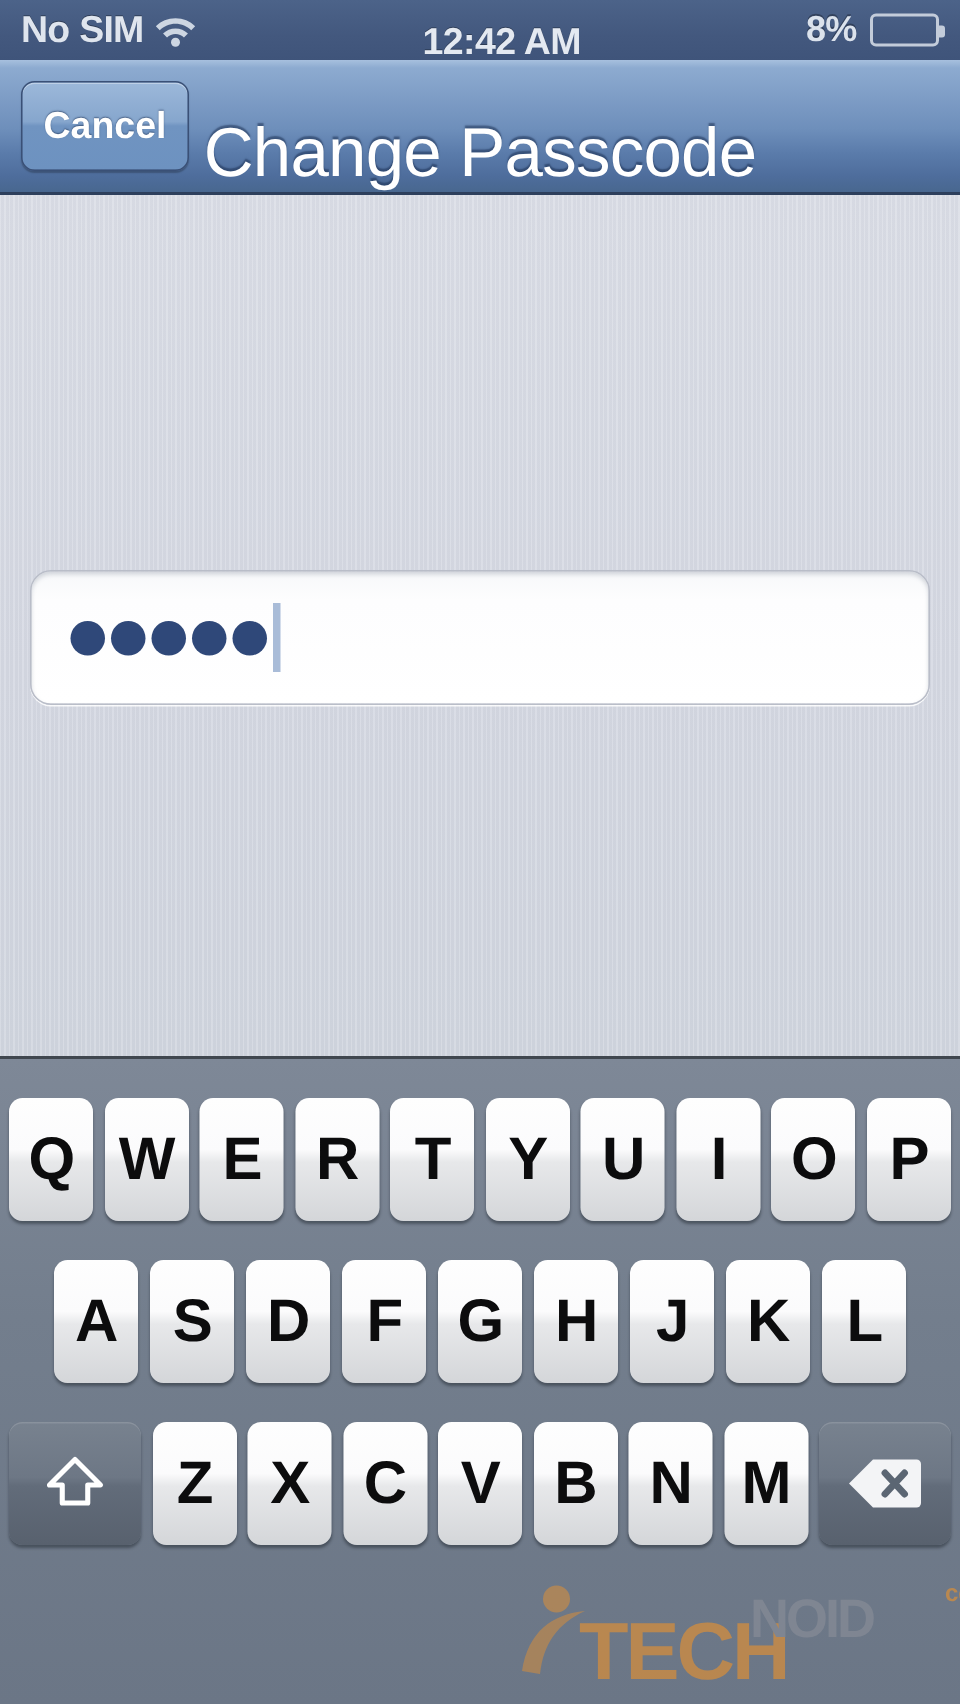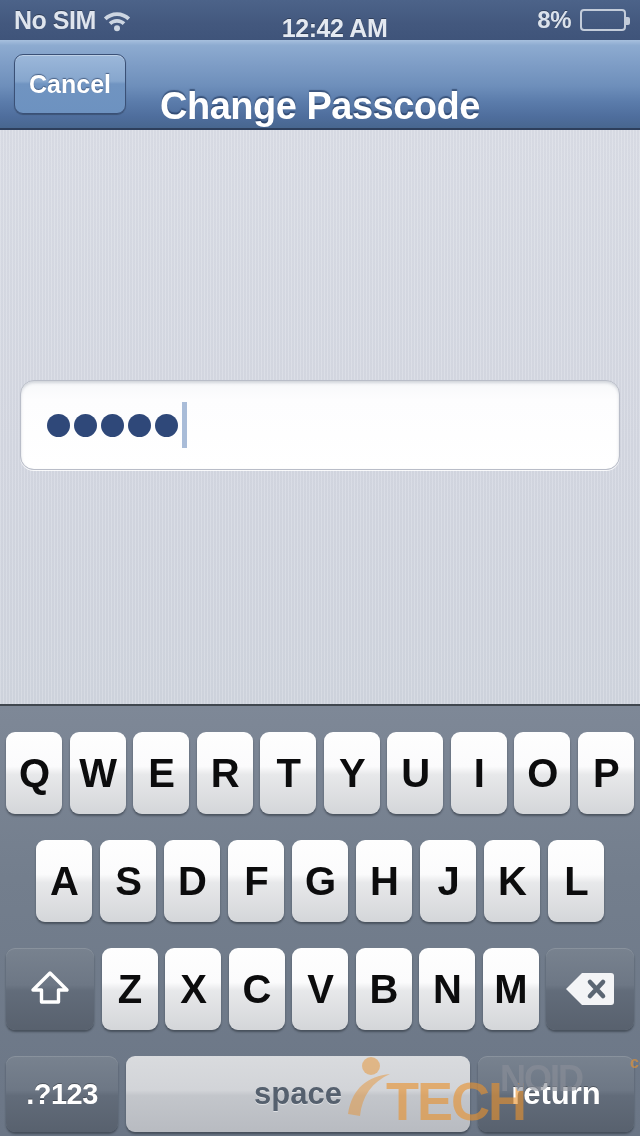--- a/index.html
+++ b/index.html
@@ -68,21 +68,21 @@
   #nav-bar {
     position:absolute; top:40px; left:0;
     width:640px; height:90px;
     background:linear-gradient(to bottom,
       #a7c0de 0%, #8dabd0 6%, #7e9dc6 28%,
       #6e8fbb 52%, #5b7cab 70%, #4e6d9c 88%, #48678f 100%);
     border-bottom:2px solid #2d3f5c;
     display:flex; align-items:flex-end; justify-content:center;
   }
   #nav-title {
-    font-size:38px; font-weight:bold;
+    font-size:46px; font-weight:normal;
     color:#ffffff;
     letter-spacing:-0.5px;
     text-shadow:0 -2px 1px rgba(25,45,80,0.55);
   }
   .nav-btn {
     position:absolute;
     top:50%; transform:translateY(-50%);
     border:1px solid #3a5076;
     border-radius:9px;
     background:linear-gradient(to bottom,
@@ -319,25 +319,20 @@
       <div class="key key-letter">N</div>
       <div class="key key-letter">M</div>
       <div class="key key-dark" id="delete-key">
         <svg id="delete-icon" width="52" height="38" viewBox="0 0 52 38">
           <path d="M18 3 H47 a3 3 0 0 1 3 3 V32 a3 3 0 0 1 -3 3 H18 L2 19 Z" fill="#f3f4f6"></path>
           <path d="M26 12 L39 26 M39 12 L26 26" stroke="#5b6673" stroke-width="4.6" stroke-linecap="round"></path>
         </svg>
       </div>
     </div>
 
-    <div class="kb-row" id="kb-row-4">
-      <div class="key key-dark" id="numbers-key">.?123</div>
-      <div class="key" id="space-key">space</div>
-      <div class="key key-dark" id="return-key">return</div>
-    </div>
   </div>
 
   <div id="watermark">
     <svg class="wm-swoosh" viewBox="0 0 70 72">
       <circle cx="35" cy="14" r="9" fill="#e8922f" opacity="0.8"></circle>
       <path d="M12 62 C16 36 32 24 54 22 C36 30 26 44 24 64 Z" fill="#e8922f" opacity="0.75"></path>
     </svg>
     <span class="wm-tech">TECH</span>
     <span class="wm-noid">NOID</span>
     <span class="wm-com">com</span>

